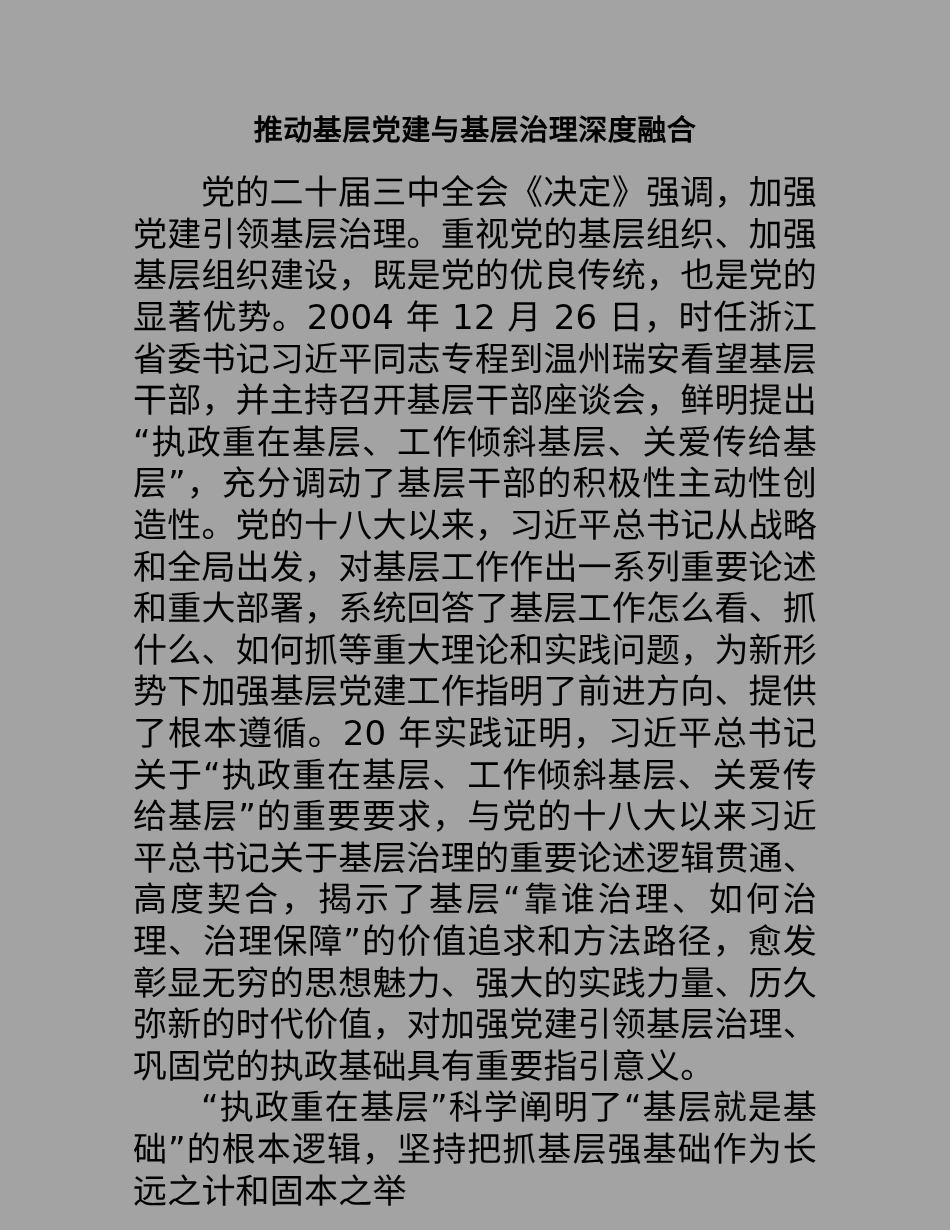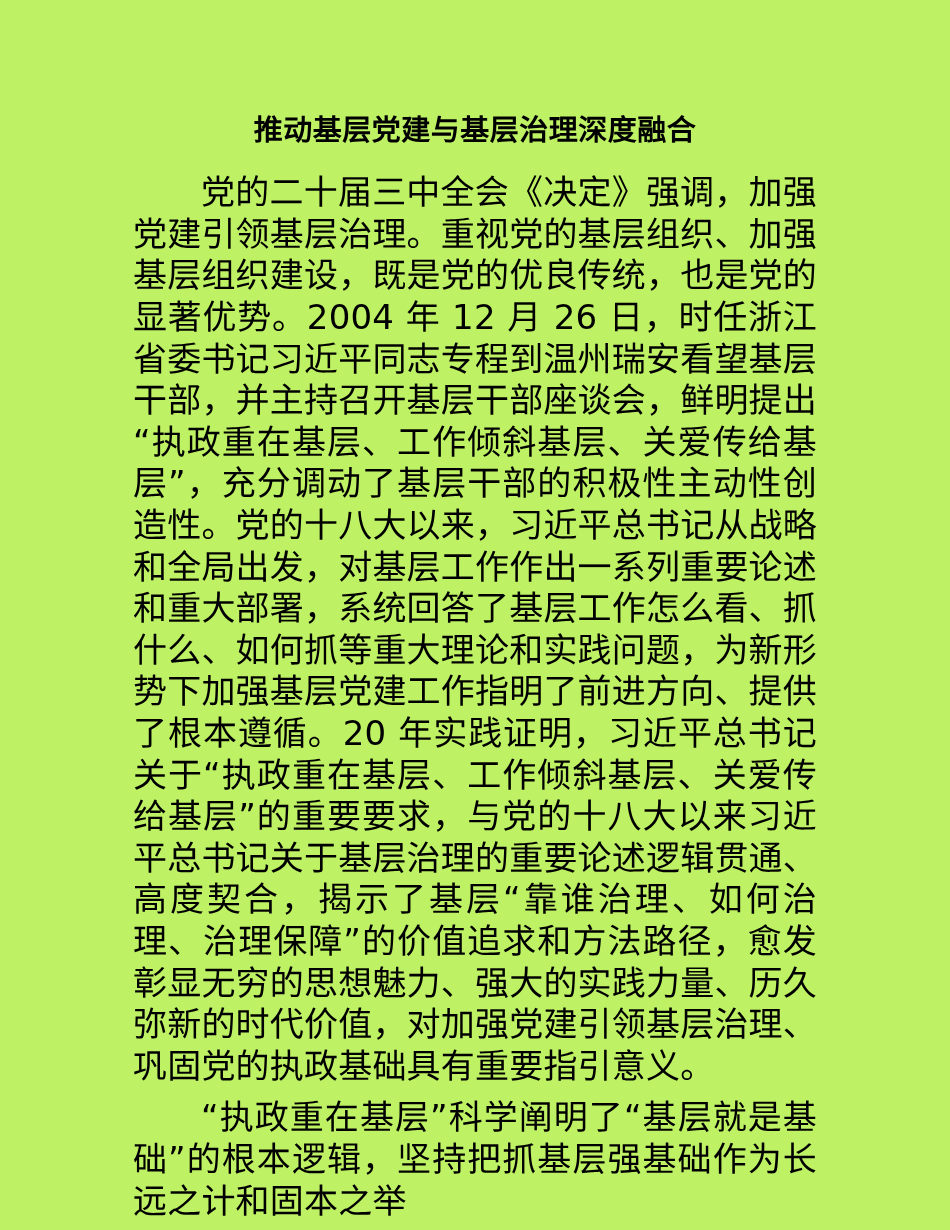--- a/index.html
+++ b/index.html
@@ -6,21 +6,21 @@
   html, body {
     margin: 0;
     padding: 0;
     background: #ffffff;
   }
 
   .page {
     position: relative;
     width: 950px;
     height: 1230px;
-    background: #bef264;
+    background: #a3a3a3;
     margin: 0 auto;
     overflow: hidden;
     box-sizing: border-box;
     font-family: "DejaVu Sans", "Liberation Sans", sans-serif;
     color: #000000;
   }
 
   .doc-body {
     position: absolute;
     left: 133px;
@@ -50,21 +50,20 @@
     letter-spacing: 0.2px;
     word-break: break-all;
     color: #000000;
   }
 
   .doc-paragraph.first-para {
     margin-top: 24px;
   }
 
   .doc-paragraph.second-para {
-    margin-top: 10px;
   }
 
   .doc-paragraph .indent {
     display: inline-block;
     width: 2em;
   }
 </style>
 </head>
 <body>
 

